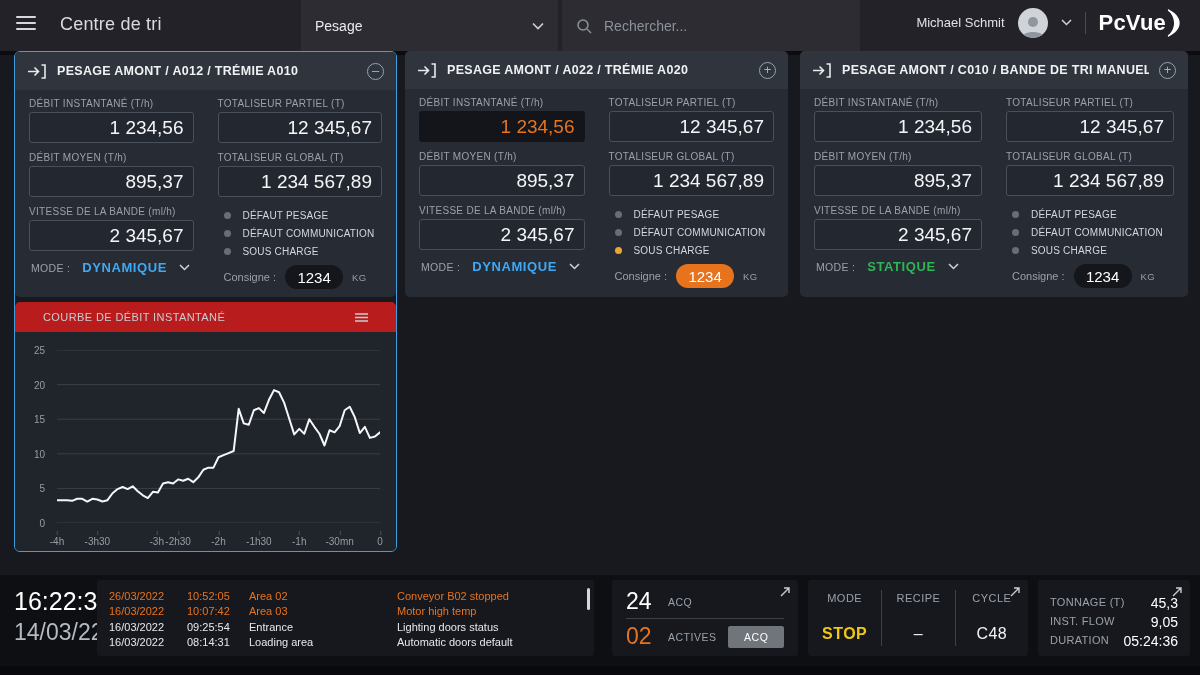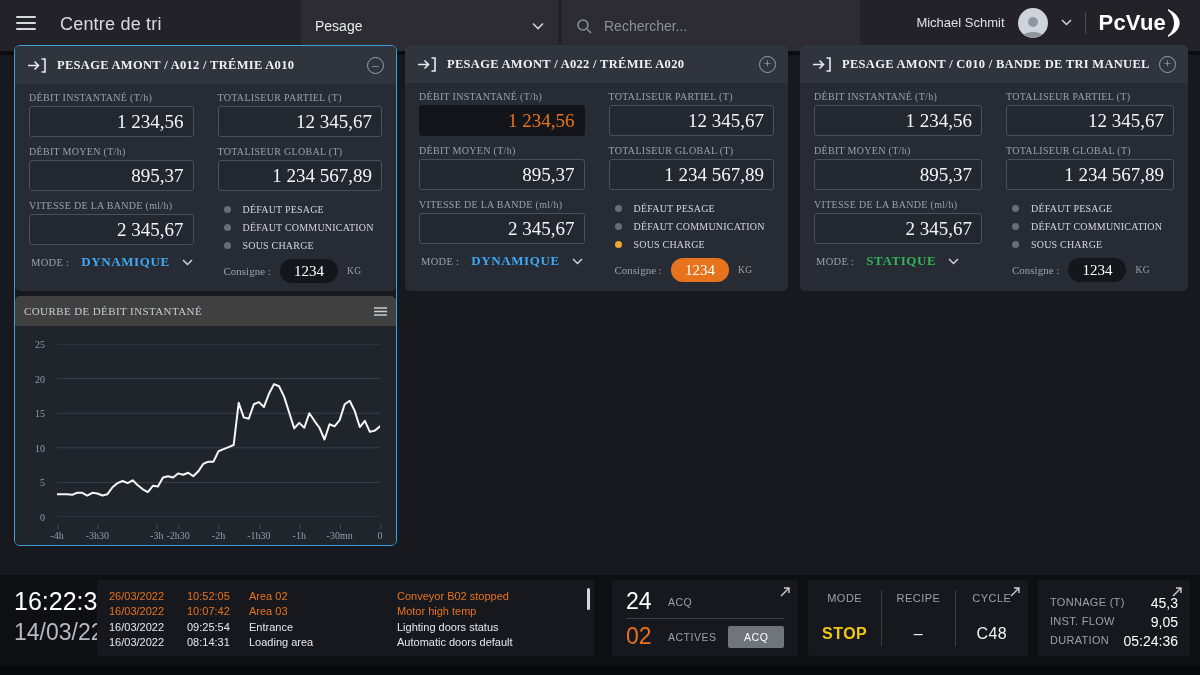--- a/index.html
+++ b/index.html
@@ -20,21 +20,21 @@
   .searchbox input::placeholder{color:#8c919a;}
   .userarea{position:absolute;right:0;top:0;height:45px;display:flex;align-items:center;gap:13px;padding-right:18px;}
   .uname{font-size:13px;color:#dfe1e5;}
   .avatar{width:30px;height:30px;border-radius:50%;background:#cfd4da;overflow:hidden;display:flex;align-items:flex-end;justify-content:center;cursor:pointer;}
   .vdiv{width:1px;height:22px;background:#4a4c52;}
   .logo{display:flex;align-items:center;gap:1px;}
   .logo-text{font-size:22px;font-weight:bold;color:#fff;letter-spacing:.2px;}
   .strip-top{position:absolute;top:51px;left:0;width:1200px;height:4px;background:#0b0c0f;}
 
   
-  .content{position:absolute;top:38px;left:0;width:976px;height:520px;font-family:Liberation Serif, serif;}
+  .content{position:absolute;top:44px;left:0;width:976px;height:520px;}
   .left-wrap{position:absolute;left:14px;top:7px;width:383px;height:501px;border:1px solid #3f9fdd;border-radius:6px;
              box-sizing:border-box;display:flex;flex-direction:column;gap:5px;}
   .card{background:#272b33;border-radius:5px;overflow:hidden;display:flex;flex-direction:column;box-sizing:border-box;}
   .panel{height:245px;}
   .panel-abs2{position:absolute;left:405px;top:7px;width:383px;height:246px;}
   .panel-abs3{position:absolute;left:800px;top:7px;width:388px;height:246px;}
   .panel-head{height:38px;min-height:38px;background:#2f343d;display:flex;align-items:center;padding:0 12px;gap:10px;}
   .panel-title{font-size:12.5px;font-weight:700;color:#f0f1f3;letter-spacing:.3px;flex:1;white-space:nowrap;overflow:hidden;}
   .circle-icon{width:17px;height:17px;min-width:17px;border-radius:50%;border:1.4px solid #93a4b3;color:#a7b4c0;
                font-size:13px;line-height:14px;text-align:center;cursor:pointer;box-sizing:border-box;}
@@ -56,21 +56,21 @@
   .status-label{font-size:10px;color:#d4d7dc;letter-spacing:.2px;white-space:nowrap;}
   .consigne-row{display:flex;align-items:center;gap:9px;margin-top:5px;padding-left:6px;}
   .consigne-label{font-size:11px;color:#9aa1ab;}
   .consigne-box{min-width:58px;height:24px;background:#14161b;color:#fff;font-size:15px;display:flex;align-items:center;
                 justify-content:center;border-radius:12px;padding:0 6px;box-sizing:border-box;cursor:text;}
   .consigne-box[data-alert="true"]{background:#e8731d;}
   .consigne-unit{font-size:9.5px;color:#9aa1ab;letter-spacing:.4px;}
 
   
   .chart-card{flex:1;background:#20242b;}
-  .chart-head{height:30px;min-height:30px;background:#404040;display:flex;align-items:center;padding:0 9px;}
+  .chart-head{height:30px;min-height:30px;background:#b91c1c;display:flex;align-items:center;padding:0 28px;}
   .chart-title{font-size:11px;color:#c9cdd3;letter-spacing:.4px;flex:1;}
   .plot-region{flex:1;position:relative;margin:10px 12px 2px 8px;}
   .grid-area{position:absolute;left:34px;right:4px;top:8px;bottom:26px;}
   .grid-area svg{width:100%;height:100%;display:block;}
   .y-ticks{position:absolute;left:0;top:8px;bottom:26px;width:28px;}
   .y-tick{position:absolute;right:6px;transform:translateY(-50%);font-size:10px;color:#969da6;}
   .x-ticks{position:absolute;left:34px;right:4px;bottom:2px;height:16px;}
   .x-tick{position:absolute;bottom:0;transform:translateX(-50%);font-size:10px;color:#969da6;white-space:nowrap;}
   .x-tick::before{content:"";position:absolute;left:50%;top:-5px;width:1px;height:4px;background:#4a4f57;}
 

